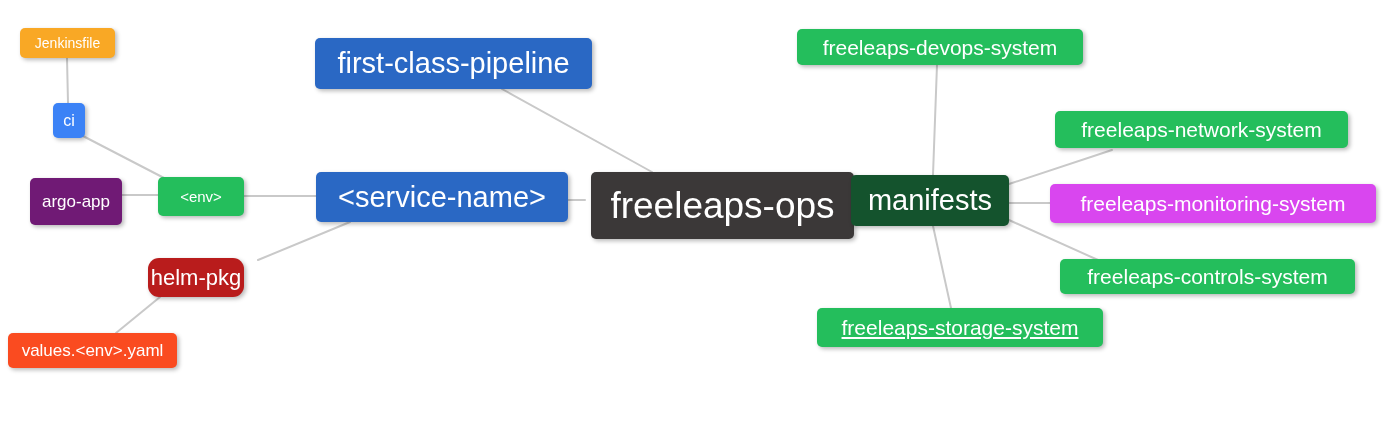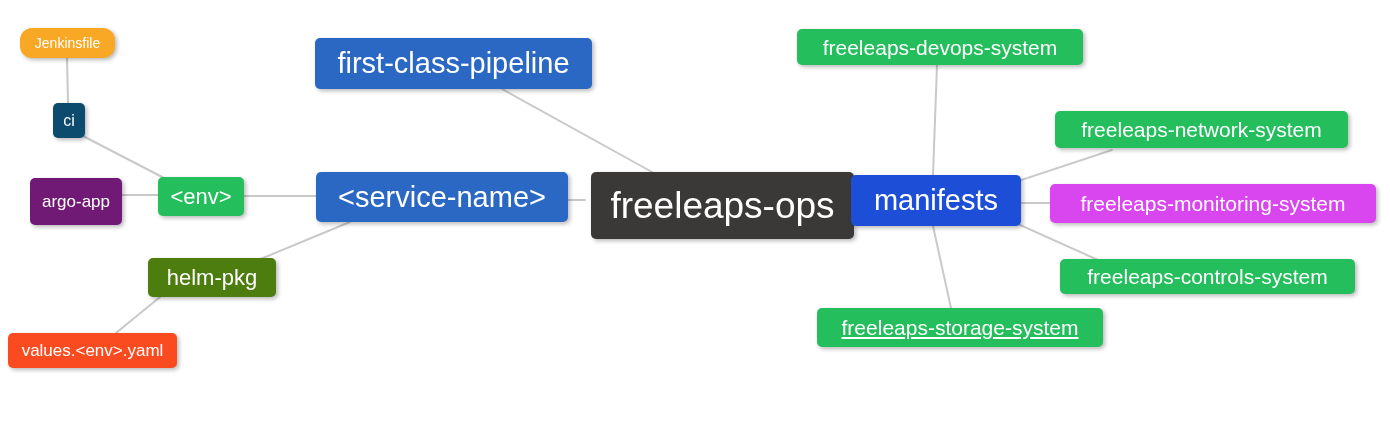--- a/index.html
+++ b/index.html
@@ -54,39 +54,39 @@
       <line x1="566" y1="200" x2="585" y2="200"></line>
       <line x1="843" y1="201" x2="853" y2="201"></line>
       <line x1="933" y1="175" x2="937" y2="65"></line>
       <line x1="1009" y1="184" x2="1112" y2="150"></line>
       <line x1="1009" y1="203" x2="1050" y2="203"></line>
       <line x1="1009" y1="220" x2="1098" y2="260"></line>
       <line x1="933" y1="226" x2="951" y2="308"></line>
     </g>
   </svg>
 
-  <div class="node" style="left: 20px; top: 28px; width: 95px; height: 30px; font-size: 14px; background-color: rgb(249, 168, 37); border-radius: 12px;">Jenkinsfile</div>
+  <div class="node" style="left: 20px; top: 28px; width: 95px; height: 30px; font-size: 14px; background-color: rgb(249, 168, 37);">Jenkinsfile</div>
 
-  <div class="node" style="left: 53px; top: 103px; width: 32px; height: 35px; font-size: 16px; background-color: #0c4a6e;">ci</div>
+  <div class="node" style="left: 53px; top: 103px; width: 32px; height: 35px; font-size: 16px; background-color: #3b82f6;">ci</div>
 
   <div class="node" style="left: 30px; top: 178px; width: 92px; height: 47px; font-size: 17px; background-color: #701a75;">argo-app</div>
 
-  <div class="node" style="left: 158px; top: 177px; width: 86px; height: 39px; font-size: 22px; background-color: rgb(36, 190, 92); text-align: center;">&lt;env&gt;</div>
+  <div class="node" style="left: 158px; top: 177px; width: 86px; height: 39px; font-size: 15px; background-color: rgb(36, 190, 92); text-align: center;">&lt;env&gt;</div>
 
-  <div class="node" style="left: 148px; top: 258px; width: 128px; height: 39px; font-size: 22px; background-color: #4d7c0f;">helm-pkg</div>
+  <div class="node" style="left: 148px; top: 258px; width: 96px; height: 39px; font-size: 22px; background-color: #b91c1c; border-radius: 11px;">helm-pkg</div>
 
   <div class="node" style="left: 8px; top: 333px; width: 169px; height: 35px; font-size: 17px; background-color: rgb(250, 75, 32);">values.&lt;env&gt;.yaml</div>
 
   <div class="node" style="left: 315px; top: 38px; width: 277px; height: 51px; font-size: 29px; background-color: rgb(42, 104, 196);">first-class-pipeline</div>
 
   <div class="node" style="left: 316px; top: 172px; width: 252px; height: 50px; font-size: 29px; background-color: rgb(42, 104, 196);">&lt;service-name&gt;</div>
 
   <div class="node" style="left: 583px; top: 172px; width: 263px; height: 67px; font-size: 37px; background-color: rgb(59, 56, 56); margin-left: 8px;">freeleaps-ops</div>
 
-  <div class="node" style="left: 851px; top: 175px; width: 170px; height: 51px; font-size: 29px; background-color: #1d4ed8;">manifests</div>
+  <div class="node" style="left: 851px; top: 175px; width: 158px; height: 51px; font-size: 29px; background-color: #14532d;">manifests</div>
 
   <div class="node" style="left: 797px; top: 29px; width: 286px; height: 36px; font-size: 21px; background-color: rgb(36, 190, 92); text-align: right;">freeleaps-devops-system</div>
 
   <div class="node" style="left: 1055px; top: 111px; width: 293px; height: 37px; font-size: 21px; background-color: rgb(36, 190, 92);">freeleaps-network-system</div>
 
   <div class="node" style="left: 1050px; top: 184px; width: 326px; height: 39px; font-size: 21px; background-color: #d946ef;">freeleaps-monitoring-system</div>
 
   <div class="node" style="left: 1060px; top: 259px; width: 295px; height: 35px; font-size: 21px; background-color: rgb(36, 190, 92);">freeleaps-controls-system</div>
 
   <div class="node" style="left: 817px; top: 308px; width: 286px; height: 39px; font-size: 21px; background-color: rgb(36, 190, 92); text-decoration: underline;">freeleaps-storage-system</div>

